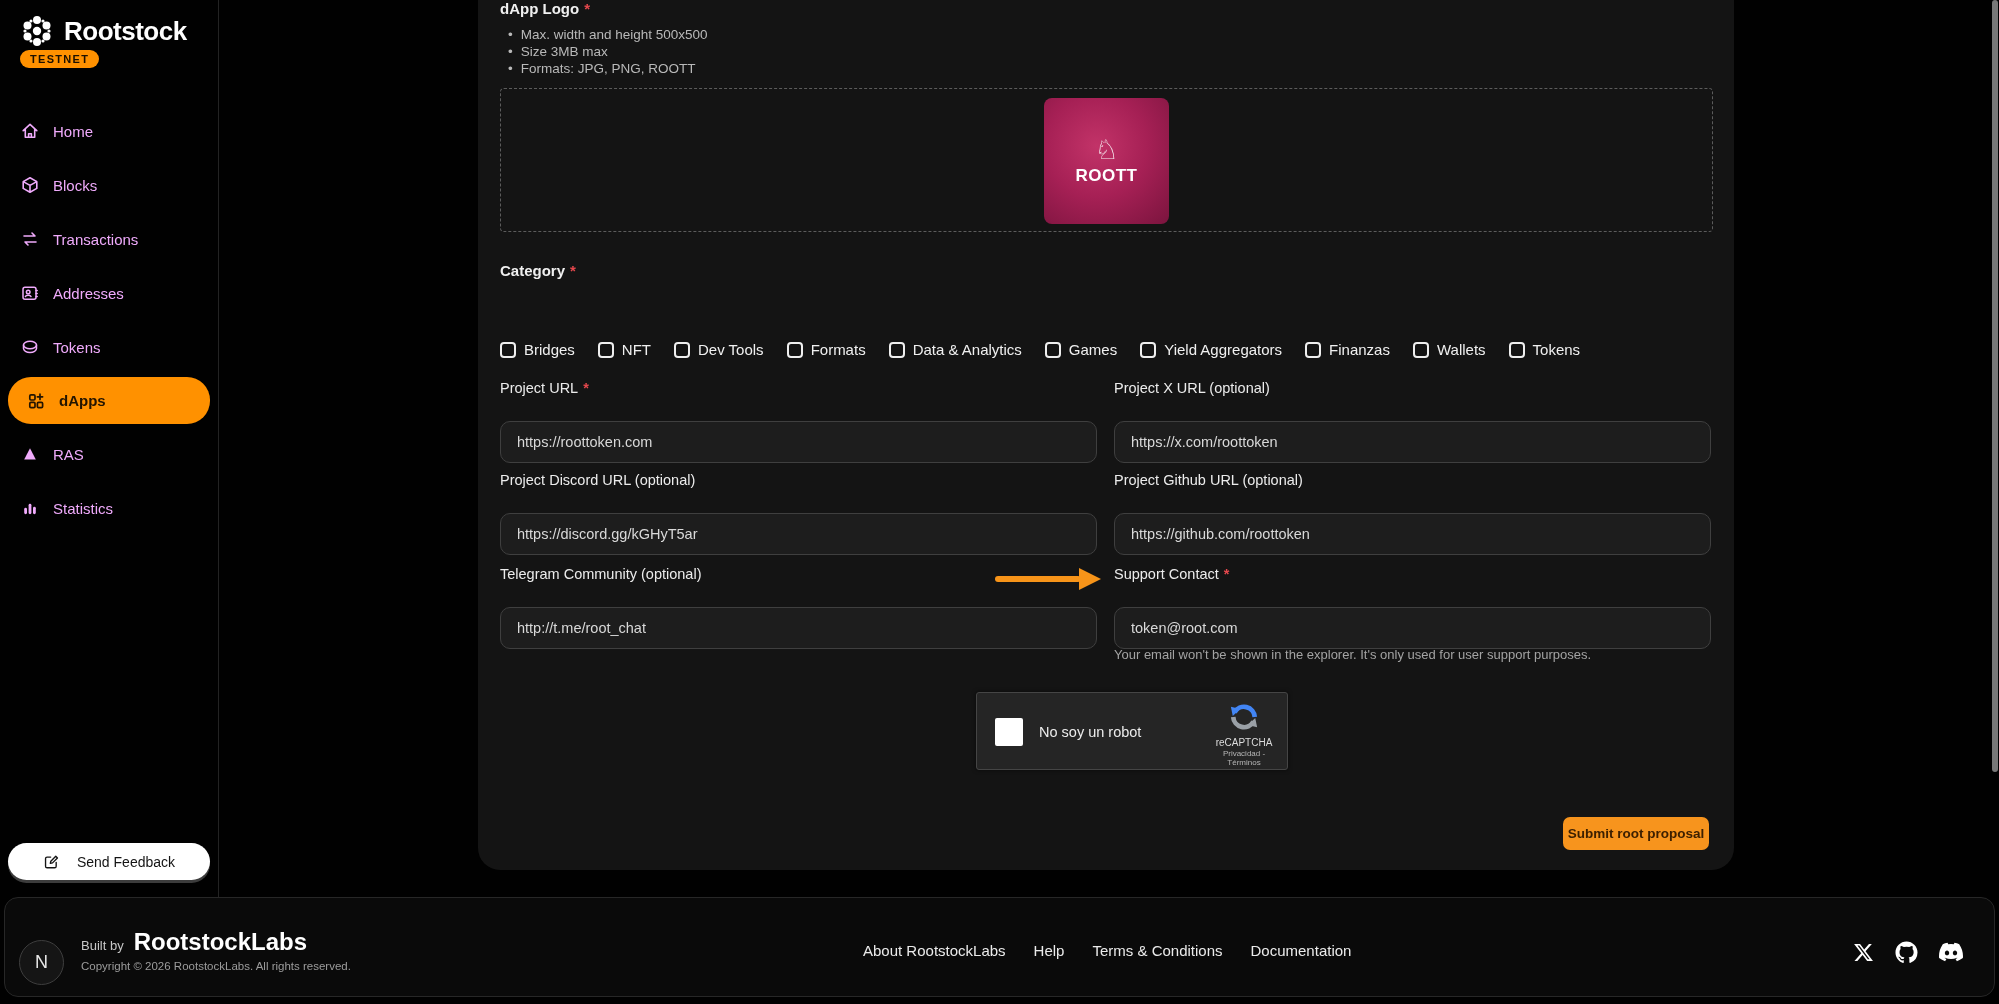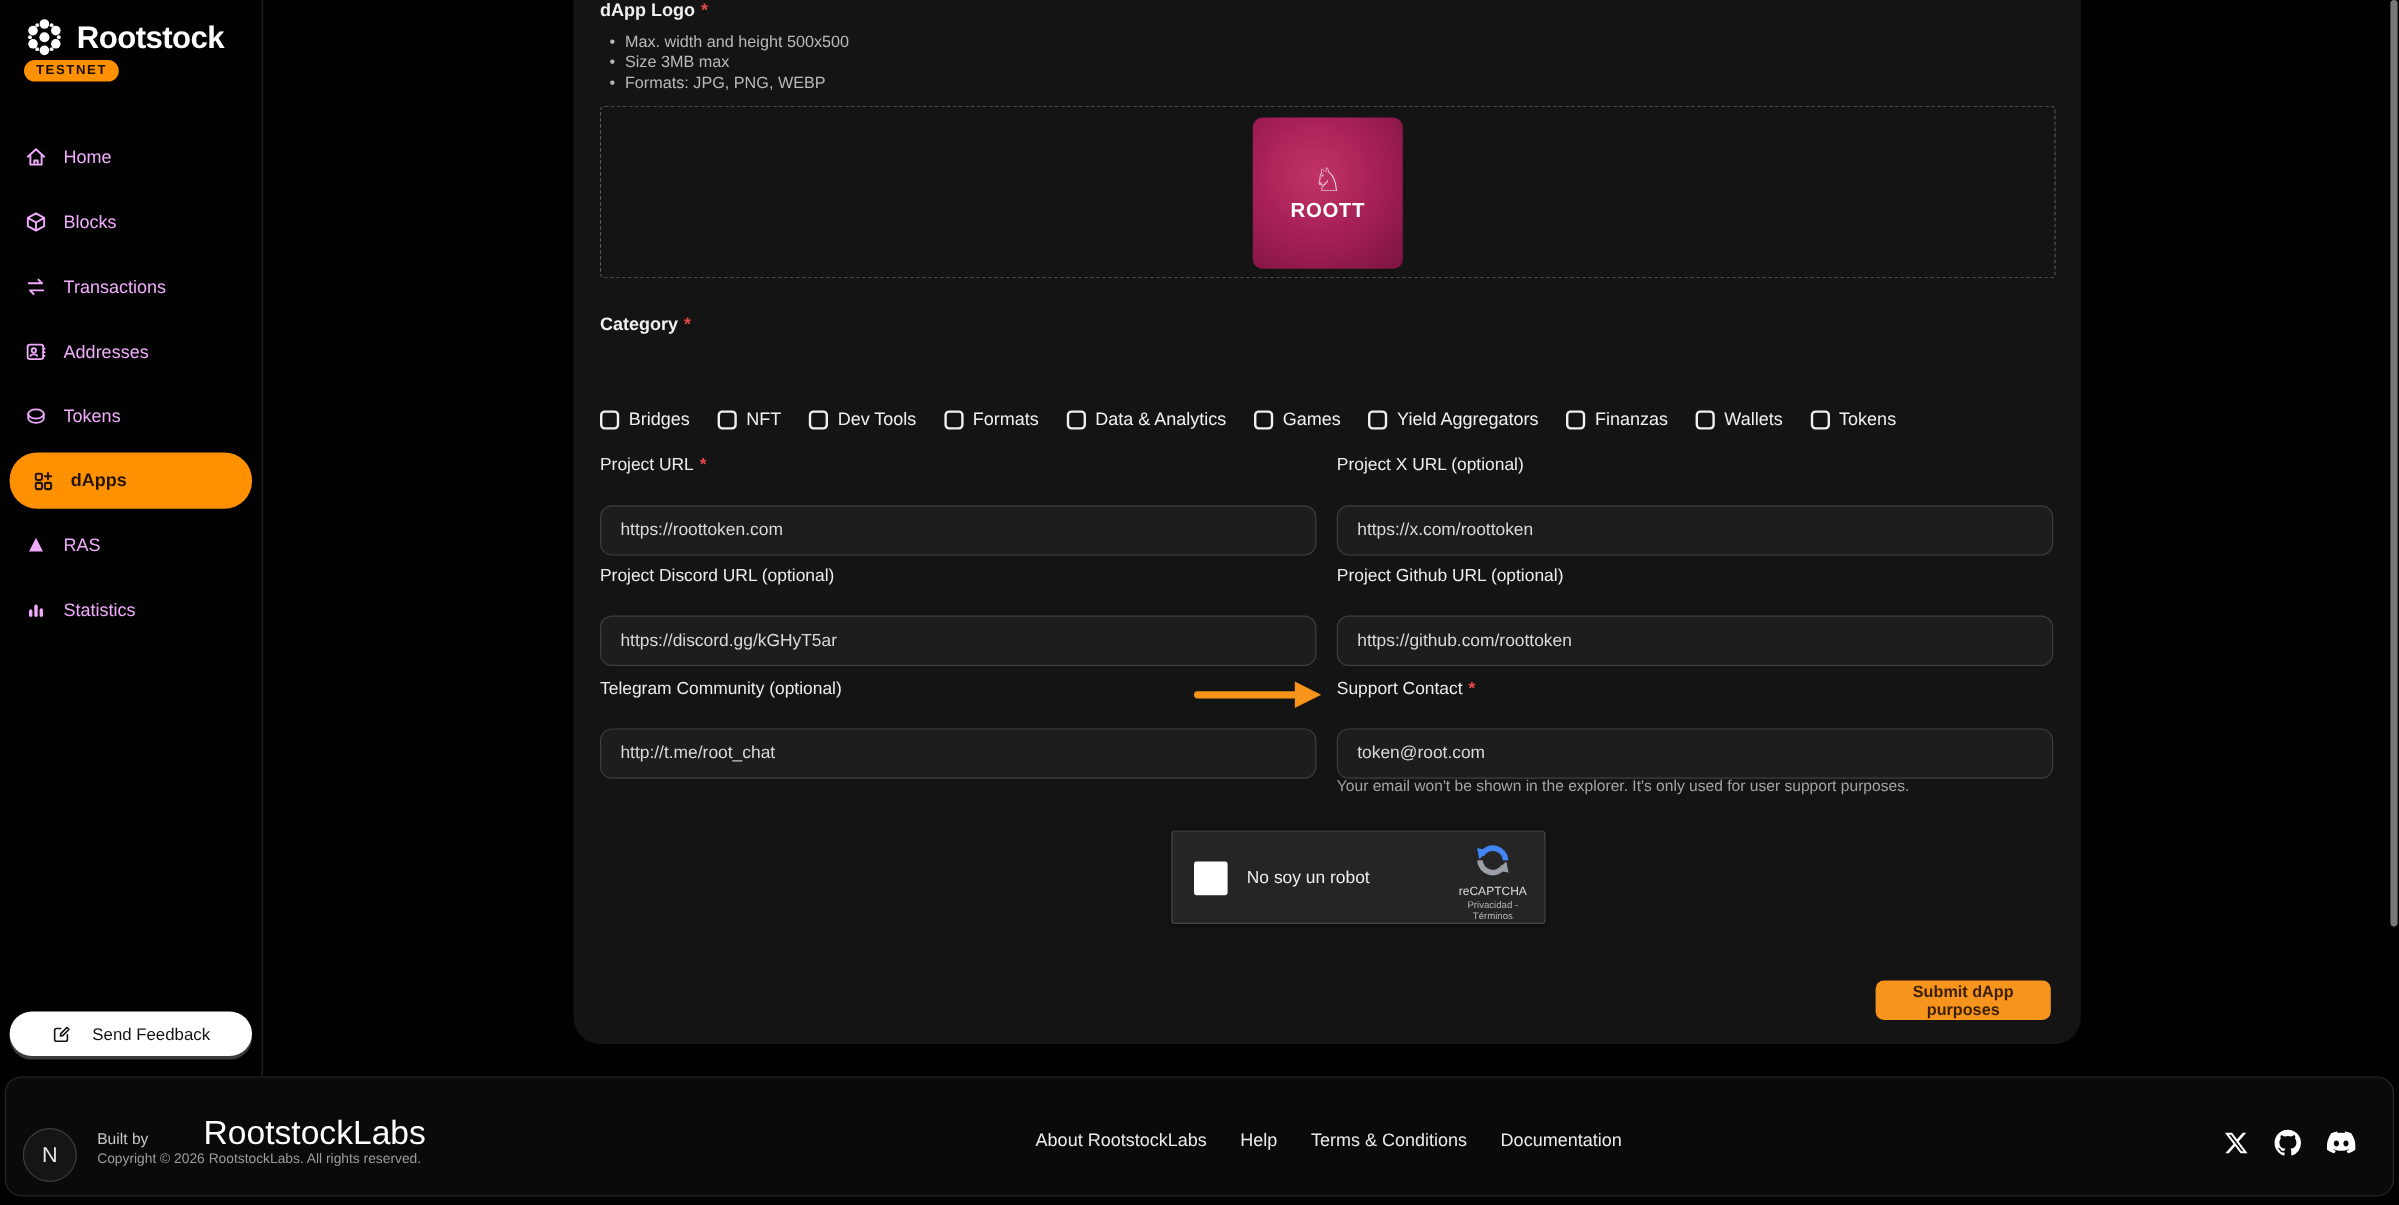--- a/index.html
+++ b/index.html
@@ -70,21 +70,21 @@
 
   .submit-btn { position:absolute; left:1085px; top:817px; width:146px; height:33px;
     background:#f7941d; border:none; border-radius:7px; color:#3d2000; font-size:13.5px;
     font-weight:600; font-family:"Liberation Sans", sans-serif; cursor:pointer; }
 
   
   #footer { position:absolute; left:4px; top:897px; width:1991px; height:100px;
     background:#0a0a0a; border:1px solid #272727; border-radius:14px; }
   .built-row { position:absolute; left:76px; top:30px; display:flex; align-items:baseline; gap:10px; }
   .built-by { font-size:13px; color:#c7c7c7; }
-  .footer-brand { font-size:28px; font-weight:400; color:#fff;margin-left:36px; }
+  .footer-brand { font-size:24px; font-weight:700; color:#fff; }
   .copyright { position:absolute; left:76px; top:62px; font-size:11.5px; color:#9c9c9c; }
   .n-badge { position:absolute; left:14px; top:42px; width:45px; height:45px; border-radius:50%;
     background:#151515; border:1px solid #3e3e3e; display:flex; align-items:center;
     justify-content:center; color:#e8e8e8; font-size:18px; z-index:5; cursor:pointer; }
   .flinks { position:absolute; left:858px; top:44px; display:flex; gap:28px; }
   .flink { font-size:15px; color:#ebebeb; cursor:pointer; }
   .socials { position:absolute; left:1848px; top:42px; display:flex; gap:21px; align-items:center; }
   .socials svg { cursor:pointer; }
 
   .scrollbar-thumb { position:absolute; right:1px; top:0; width:6px; height:772px;
@@ -190,21 +190,21 @@
   <div class="sidebar-divider"></div>
 
   <div id="main-panel">
 
     <div class="sec-label" style="top:0;">
       <span>dApp Logo</span><span class="req">*</span>
     </div>
     <ul class="logo-reqs">
       <li>Max. width and height 500x500</li>
       <li>Size 3MB max</li>
-      <li>Formats: JPG, PNG, WEBP</li>
+      <li>Formats: JPG, PNG, ROOTT</li>
     </ul>
 
     <div class="dropzone">
       <div class="logo-tile">
         <span class="tile-knight">♘</span>
         <span class="tile-name">ROOTT</span>
       </div>
     </div>
 
     <div class="sec-label" style="top:262px;">
@@ -290,21 +290,21 @@
           <path d="M6 11 A11.5 11.5 0 0 1 27.5 16" stroke="#4285f4" stroke-width="5" fill="none"></path>
           <polygon points="2,5 12,7.5 4,15" fill="#4285f4"></polygon>
           <path d="M26 21 A11.5 11.5 0 0 1 4.5 16" stroke="#9aa0a6" stroke-width="5" fill="none"></path>
           <polygon points="30,27 20,24.5 28,17" fill="#9aa0a6"></polygon>
         </svg>
         <div class="cap-brand">reCAPTCHA</div>
         <div class="cap-links">Privacidad - Términos</div>
       </div>
     </div>
 
-    <button class="submit-btn">Submit dApp purposes</button>
+    <button class="submit-btn">Submit root proposal</button>
   </div>
 
   <div id="footer">
     <div class="built-row">
       <span class="built-by">Built by</span>
       <span class="footer-brand">RootstockLabs</span>
     </div>
     <div class="copyright">Copyright © 2026 RootstockLabs. All rights reserved.</div>
     <div class="n-badge">N</div>
 

